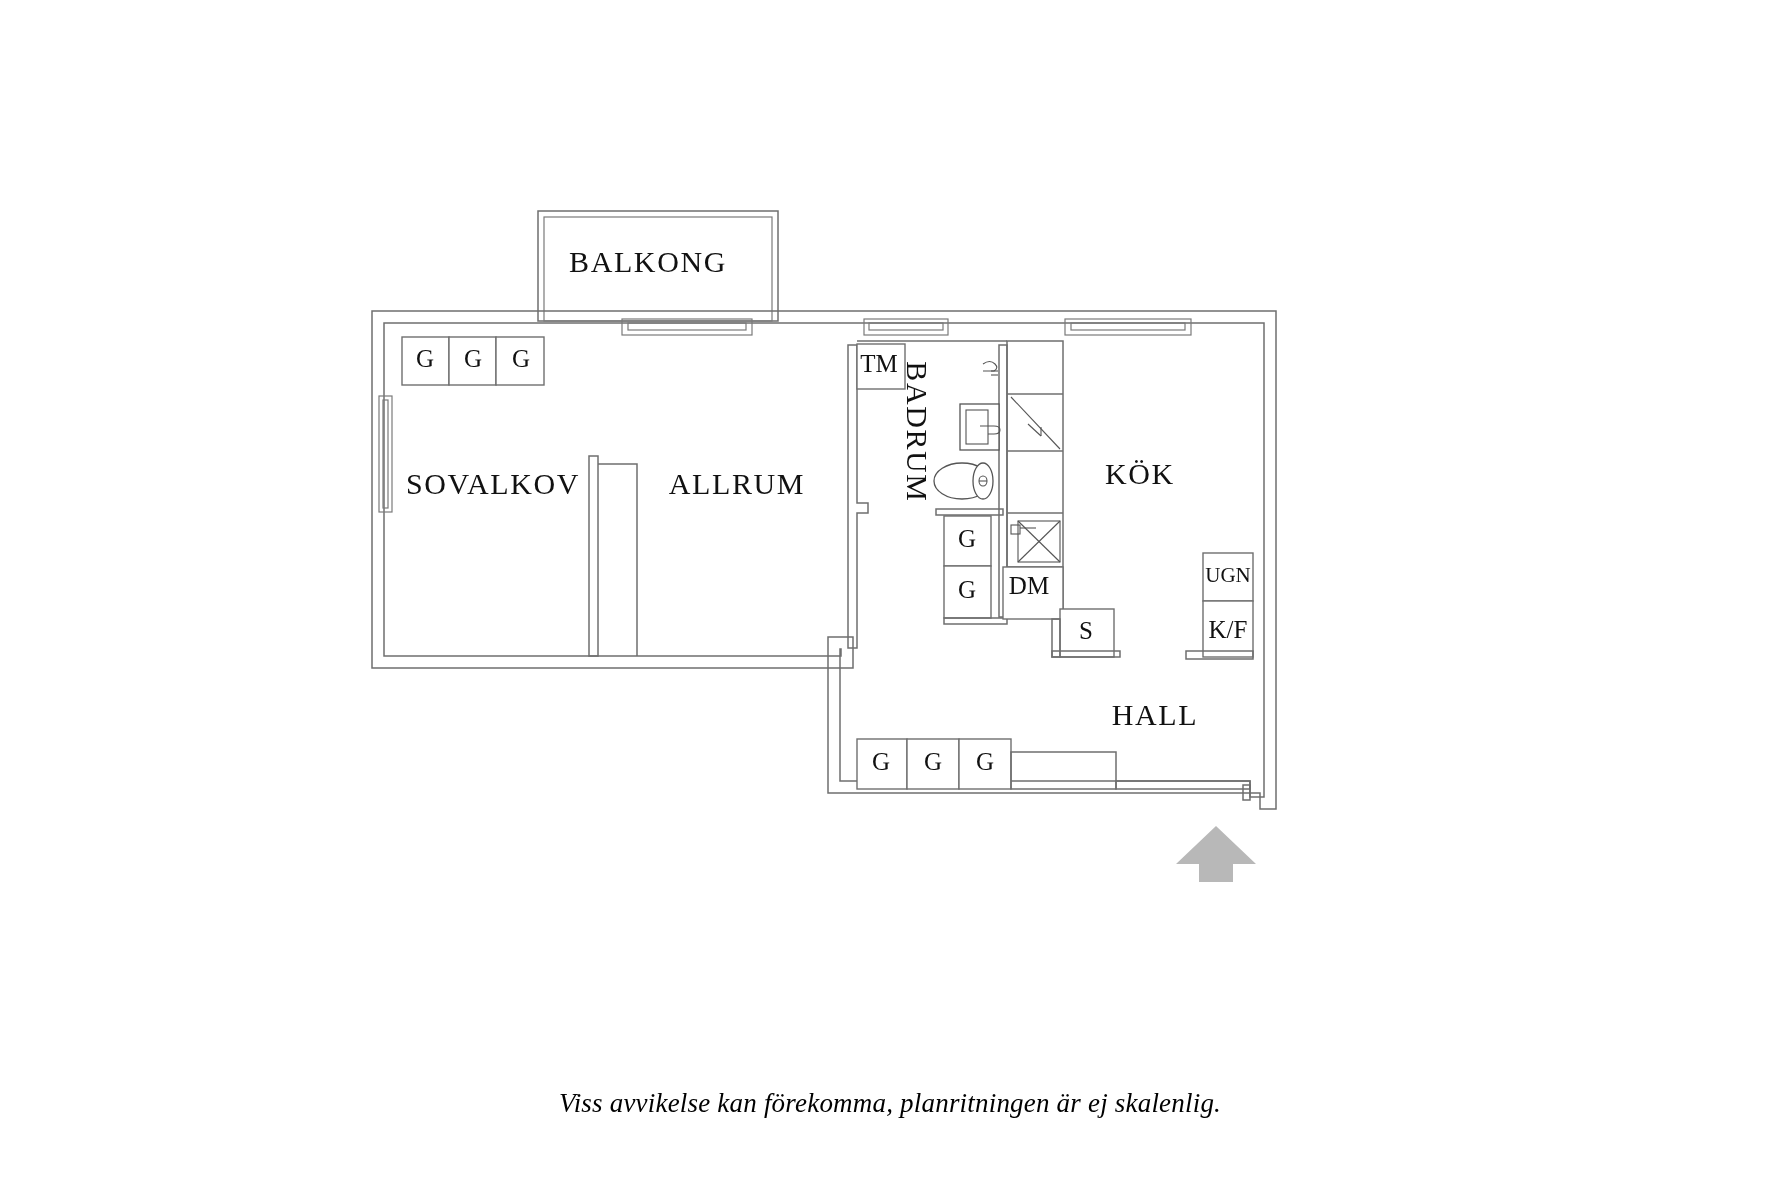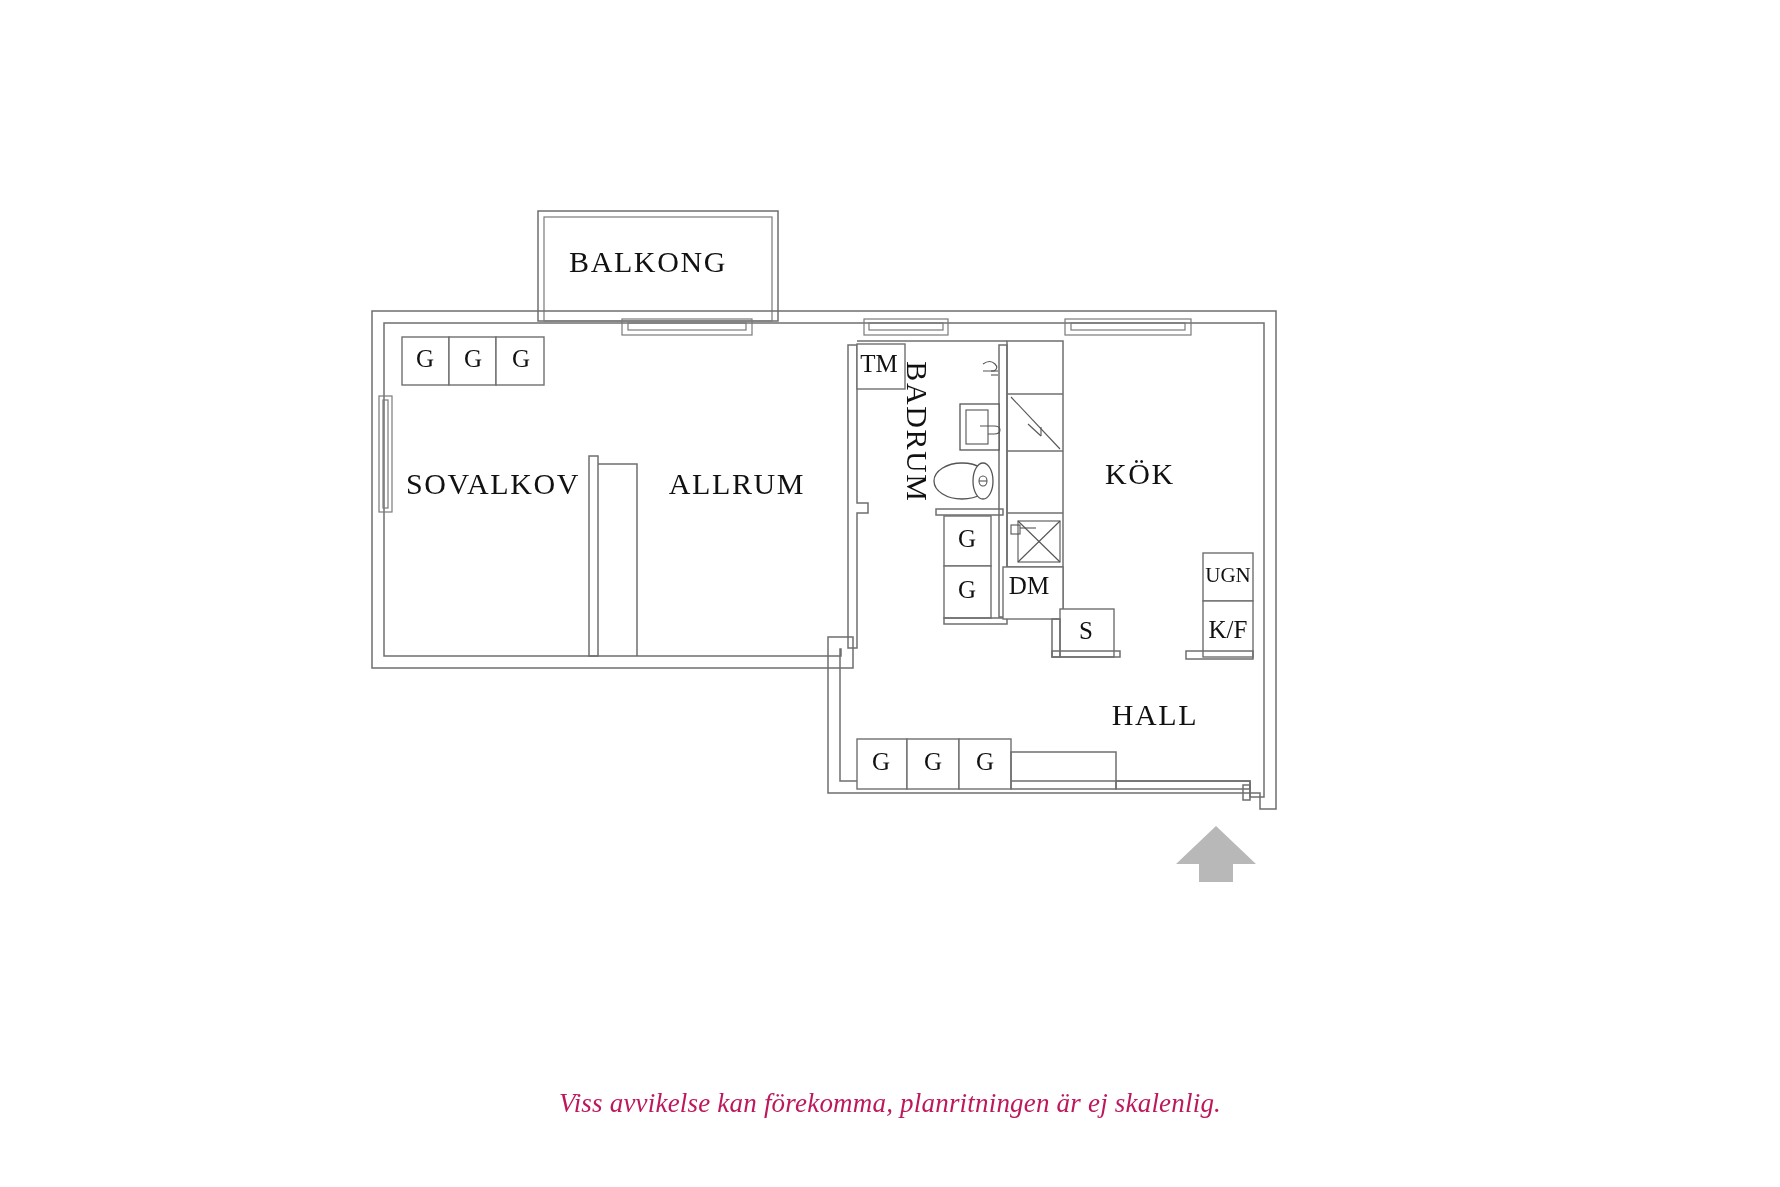--- a/index.html
+++ b/index.html
@@ -54,21 +54,21 @@
   }
   .caption {
     position: absolute;
     left: 0;
     top: 1088px;
     width: 1780px;
     text-align: center;
     font-family: "Liberation Serif", "DejaVu Serif", serif;
     font-style: italic;
     font-size: 27px;
-    color: #be185d;
+    color: #000000;
     letter-spacing: 0.2px;
   }
 </style>
 </head>
 <body>
 
 <div id="floorplan-root">
 
   <svg id="plan-svg" viewBox="0 0 1780 1187" xmlns="http://www.w3.org/2000/svg">
 

